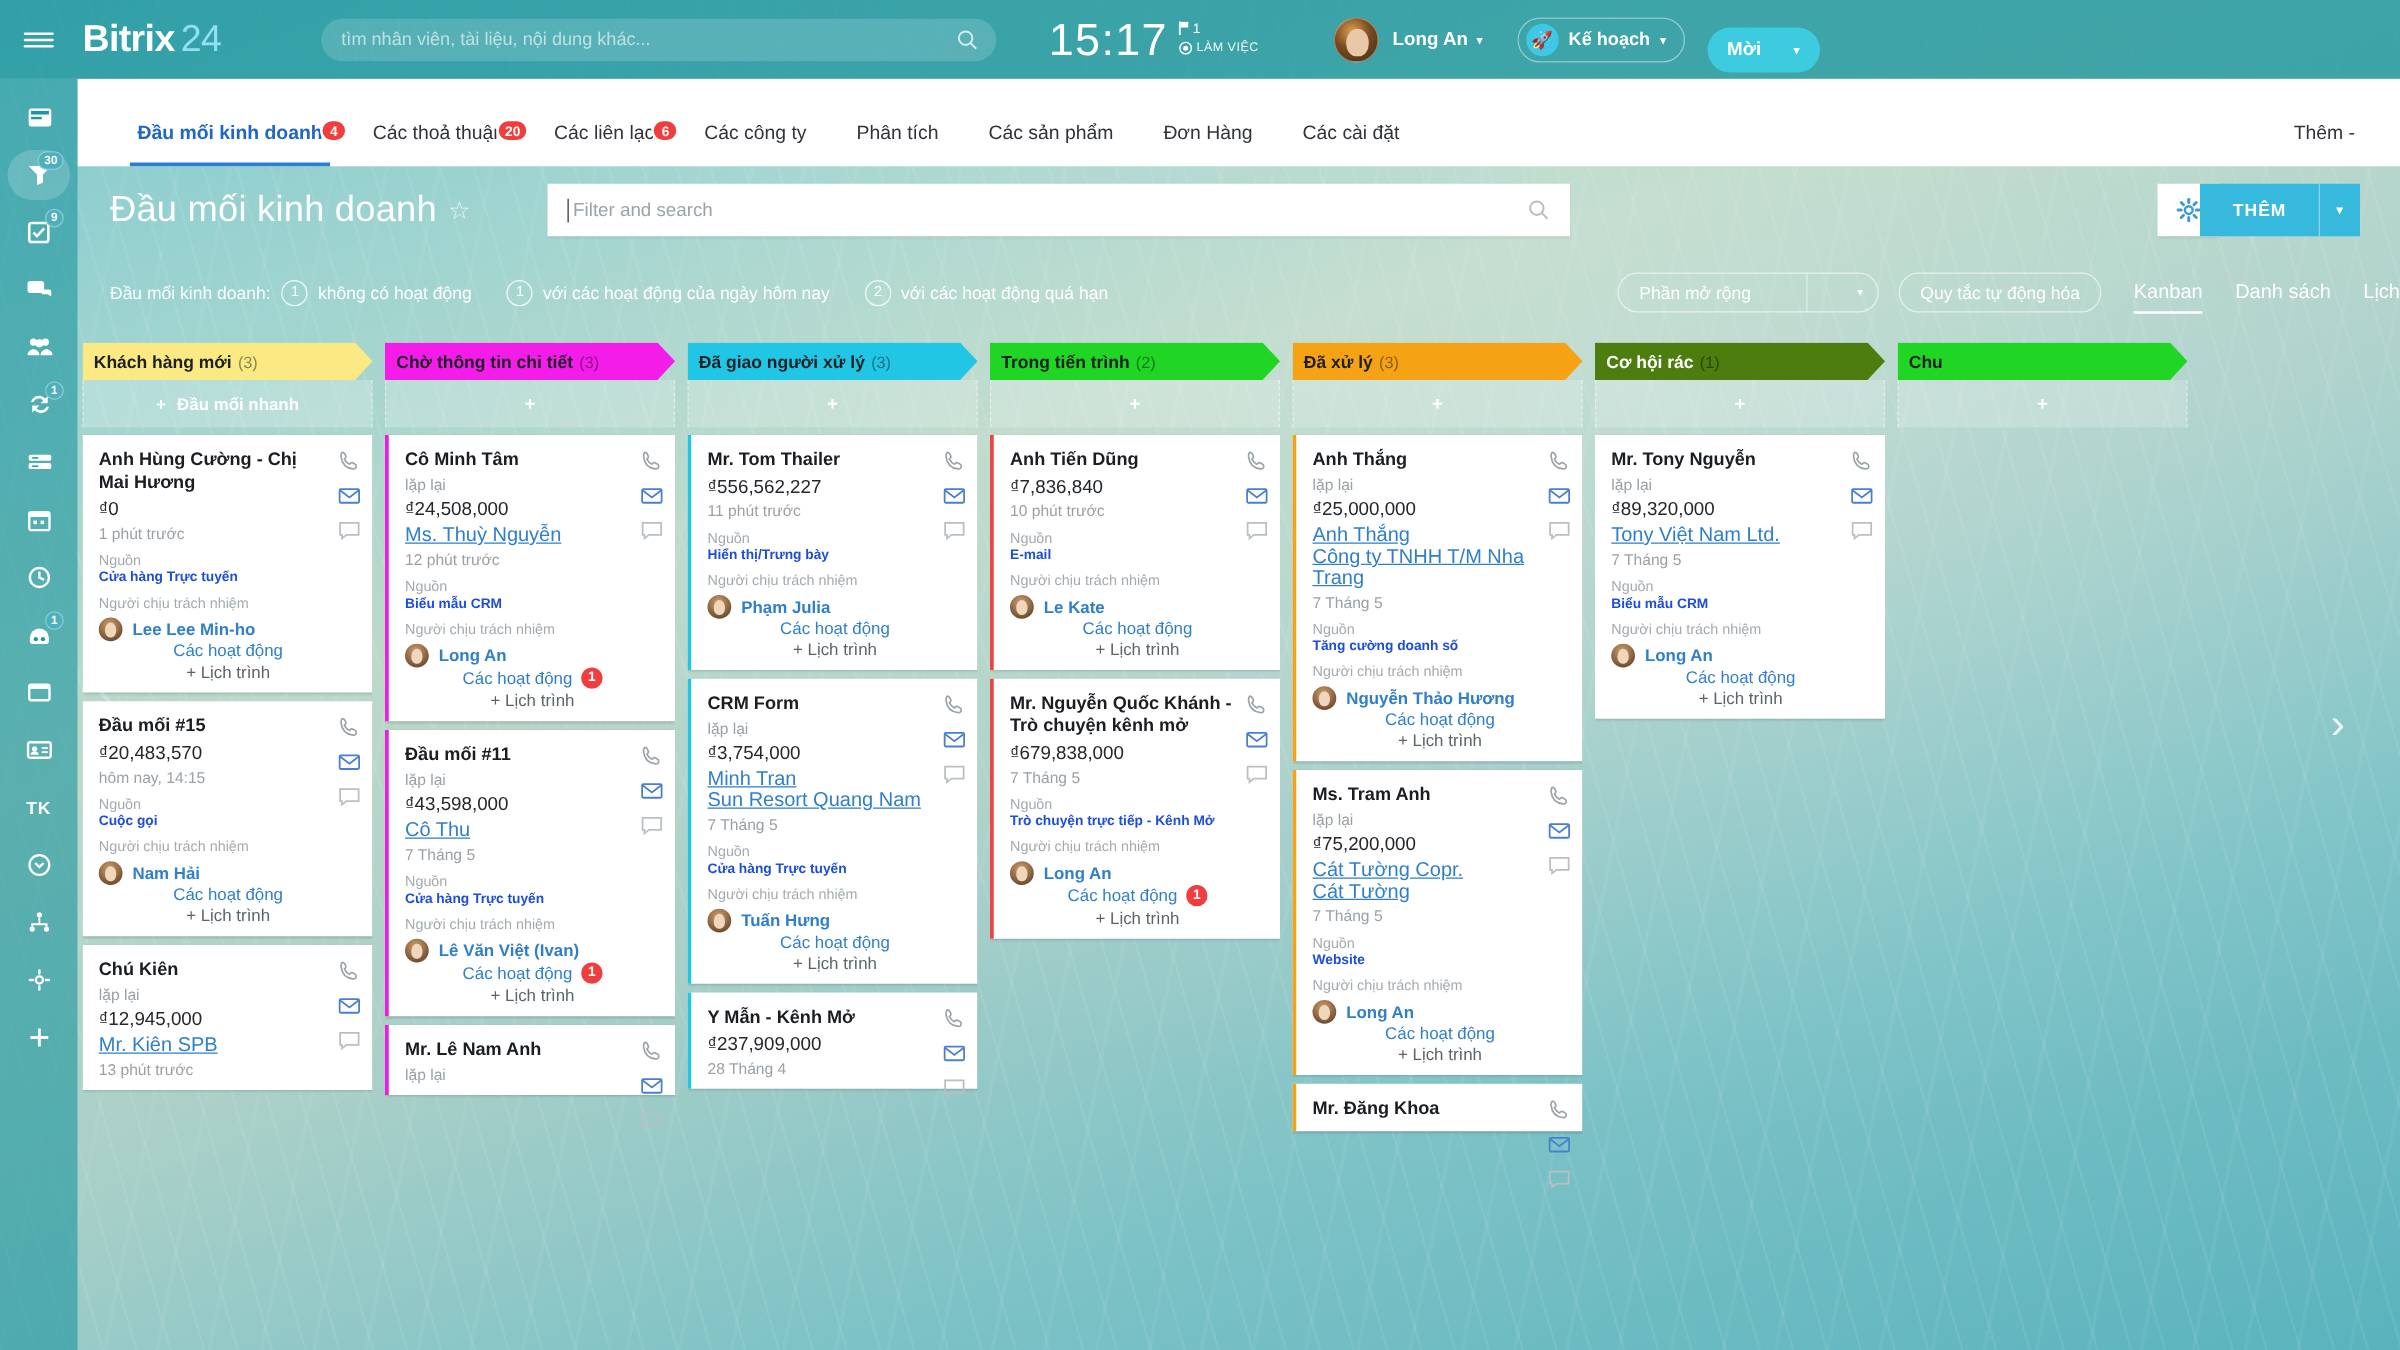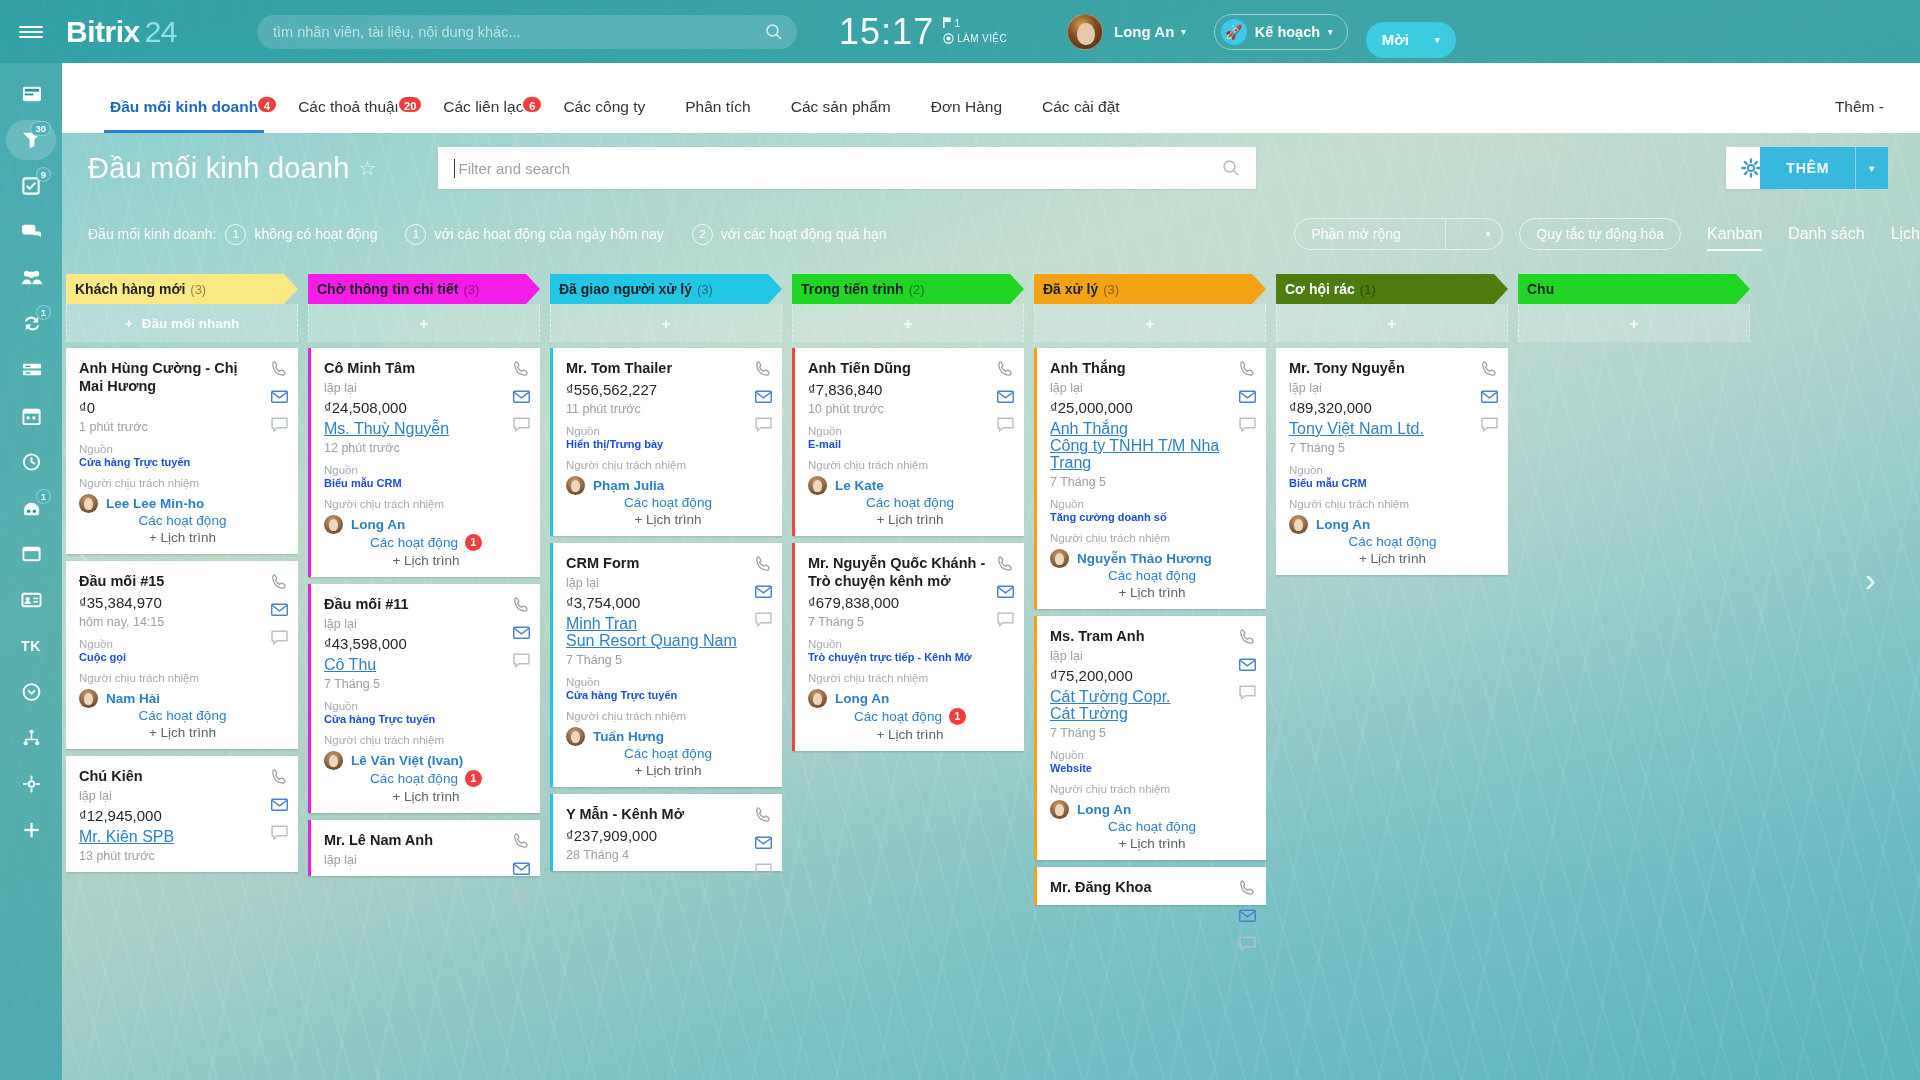--- a/index.html
+++ b/index.html
@@ -545,21 +545,21 @@
             </svg>
             <svg width="19" height="19" viewBox="0 0 20 20">
               <rect x="1.8" y="4.5" width="16.4" height="11.5" rx="1" fill="none" stroke="#4a7fd0" stroke-width="1.5"></rect>
               <polyline points="1.8,5.2 10,11.5 18.2,5.2" fill="none" stroke="#4a7fd0" stroke-width="1.5"></polyline>
             </svg>
             <svg width="19" height="19" viewBox="0 0 20 20">
               <path d="M2.2 3.5h15.6v10H7.5L3.8 16.6V13.5H2.2z" fill="none" stroke="#b9c0c5" stroke-width="1.5"></path>
             </svg>
           </div>
           <div class="c-title">Đầu mối #15</div>
-          <div class="c-amount">₫35,384,970</div>
+          <div class="c-amount">₫20,483,570</div>
           <div class="c-time">hôm nay, 14:15</div>
           <div class="c-flabel">Nguồn</div>
           <div class="c-fvalue">Cuộc gọi</div>
           <div class="c-flabel">Người chịu trách nhiệm</div>
           <div class="c-person">
             <span class="pa"></span>
             <span class="pn">Nam Hải</span>
           </div>
           <div class="c-foot">
             <span class="c-acts">

